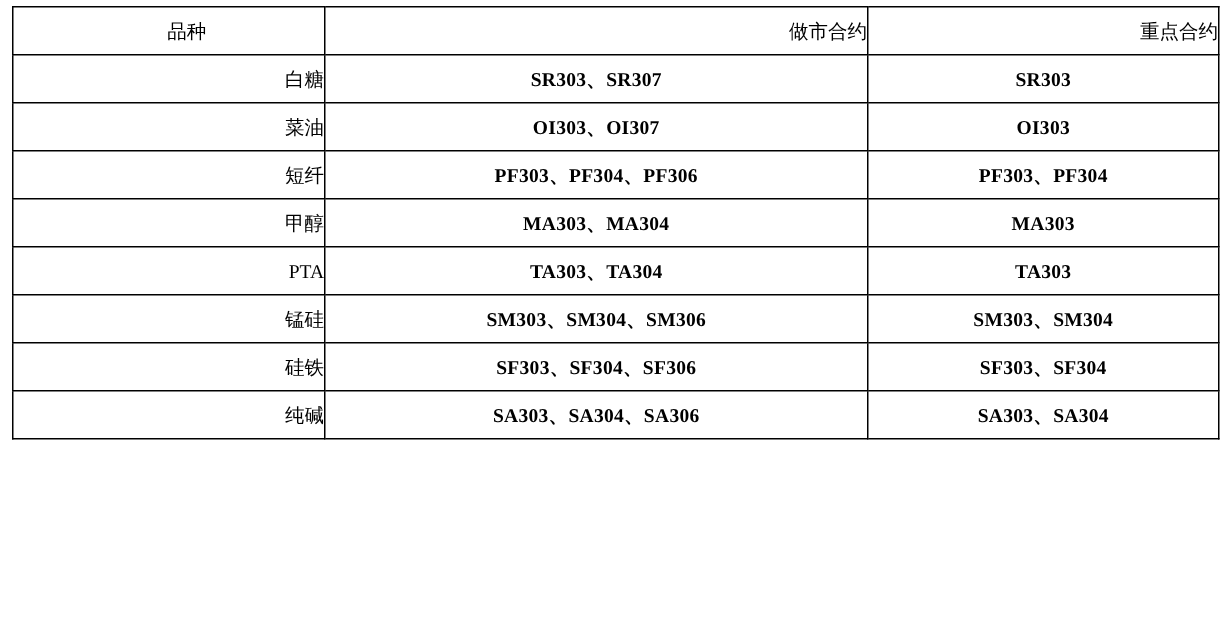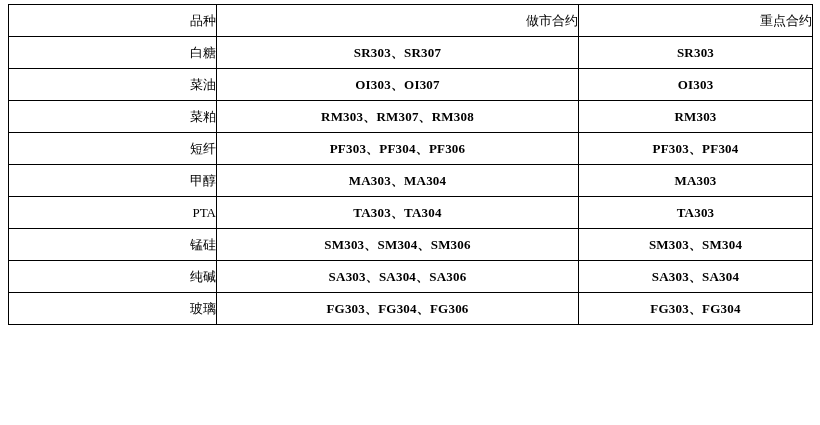--- a/index.html
+++ b/index.html
@@ -38,21 +38,21 @@
   col.c-variety { width: 208px; }
   col.c-market  { width: 362px; }
   col.c-key     { width: 234px; }
 
   .head-cell {
     text-align: right;
     font-weight: normal;
     font-size: 13.5px;
   }
   .head-cell.variety-head {
-    text-align: right;
+    text-align: center;
     padding-left: 24px;
   }
   .variety-cell {
     text-align: right;
     padding-left: 8px;
     font-size: 13.5px;
     white-space: nowrap;
   }
   .center-cell {
     text-align: center;
@@ -88,49 +88,44 @@
         <td class="variety-cell">白糖</td>
         <td class="center-cell">SR303、SR307</td>
         <td class="center-cell">SR303</td>
       </tr>
       <tr>
         <td class="variety-cell">菜油</td>
         <td class="center-cell">OI303、OI307</td>
         <td class="center-cell">OI303</td>
       </tr>
       <tr>
-        <td class="variety-cell">菜粕</td>
-        <td class="center-cell">RM303、RM307、RM308</td>
-        <td class="center-cell">RM303</td>
-      </tr>
-      <tr>
         <td class="variety-cell">短纤</td>
         <td class="center-cell">PF303、PF304、PF306</td>
         <td class="center-cell">PF303、PF304</td>
       </tr>
       <tr>
         <td class="variety-cell">甲醇</td>
         <td class="center-cell">MA303、MA304</td>
         <td class="center-cell">MA303</td>
       </tr>
       <tr>
         <td class="variety-cell">PTA</td>
         <td class="center-cell">TA303、TA304</td>
         <td class="center-cell">TA303</td>
       </tr>
       <tr>
         <td class="variety-cell">锰硅</td>
         <td class="center-cell">SM303、SM304、SM306</td>
         <td class="center-cell">SM303、SM304</td>
       </tr>
       <tr>
+        <td class="variety-cell">硅铁</td>
+        <td class="center-cell">SF303、SF304、SF306</td>
+        <td class="center-cell">SF303、SF304</td>
+      </tr>
+      <tr>
         <td class="variety-cell">纯碱</td>
         <td class="center-cell">SA303、SA304、SA306</td>
         <td class="center-cell">SA303、SA304</td>
-      </tr>
-      <tr>
-        <td class="variety-cell">玻璃</td>
-        <td class="center-cell">FG303、FG304、FG306</td>
-        <td class="center-cell">FG303、FG304</td>
       </tr>
     </tbody>
   </table>
 </div>
 
 </body></html>

